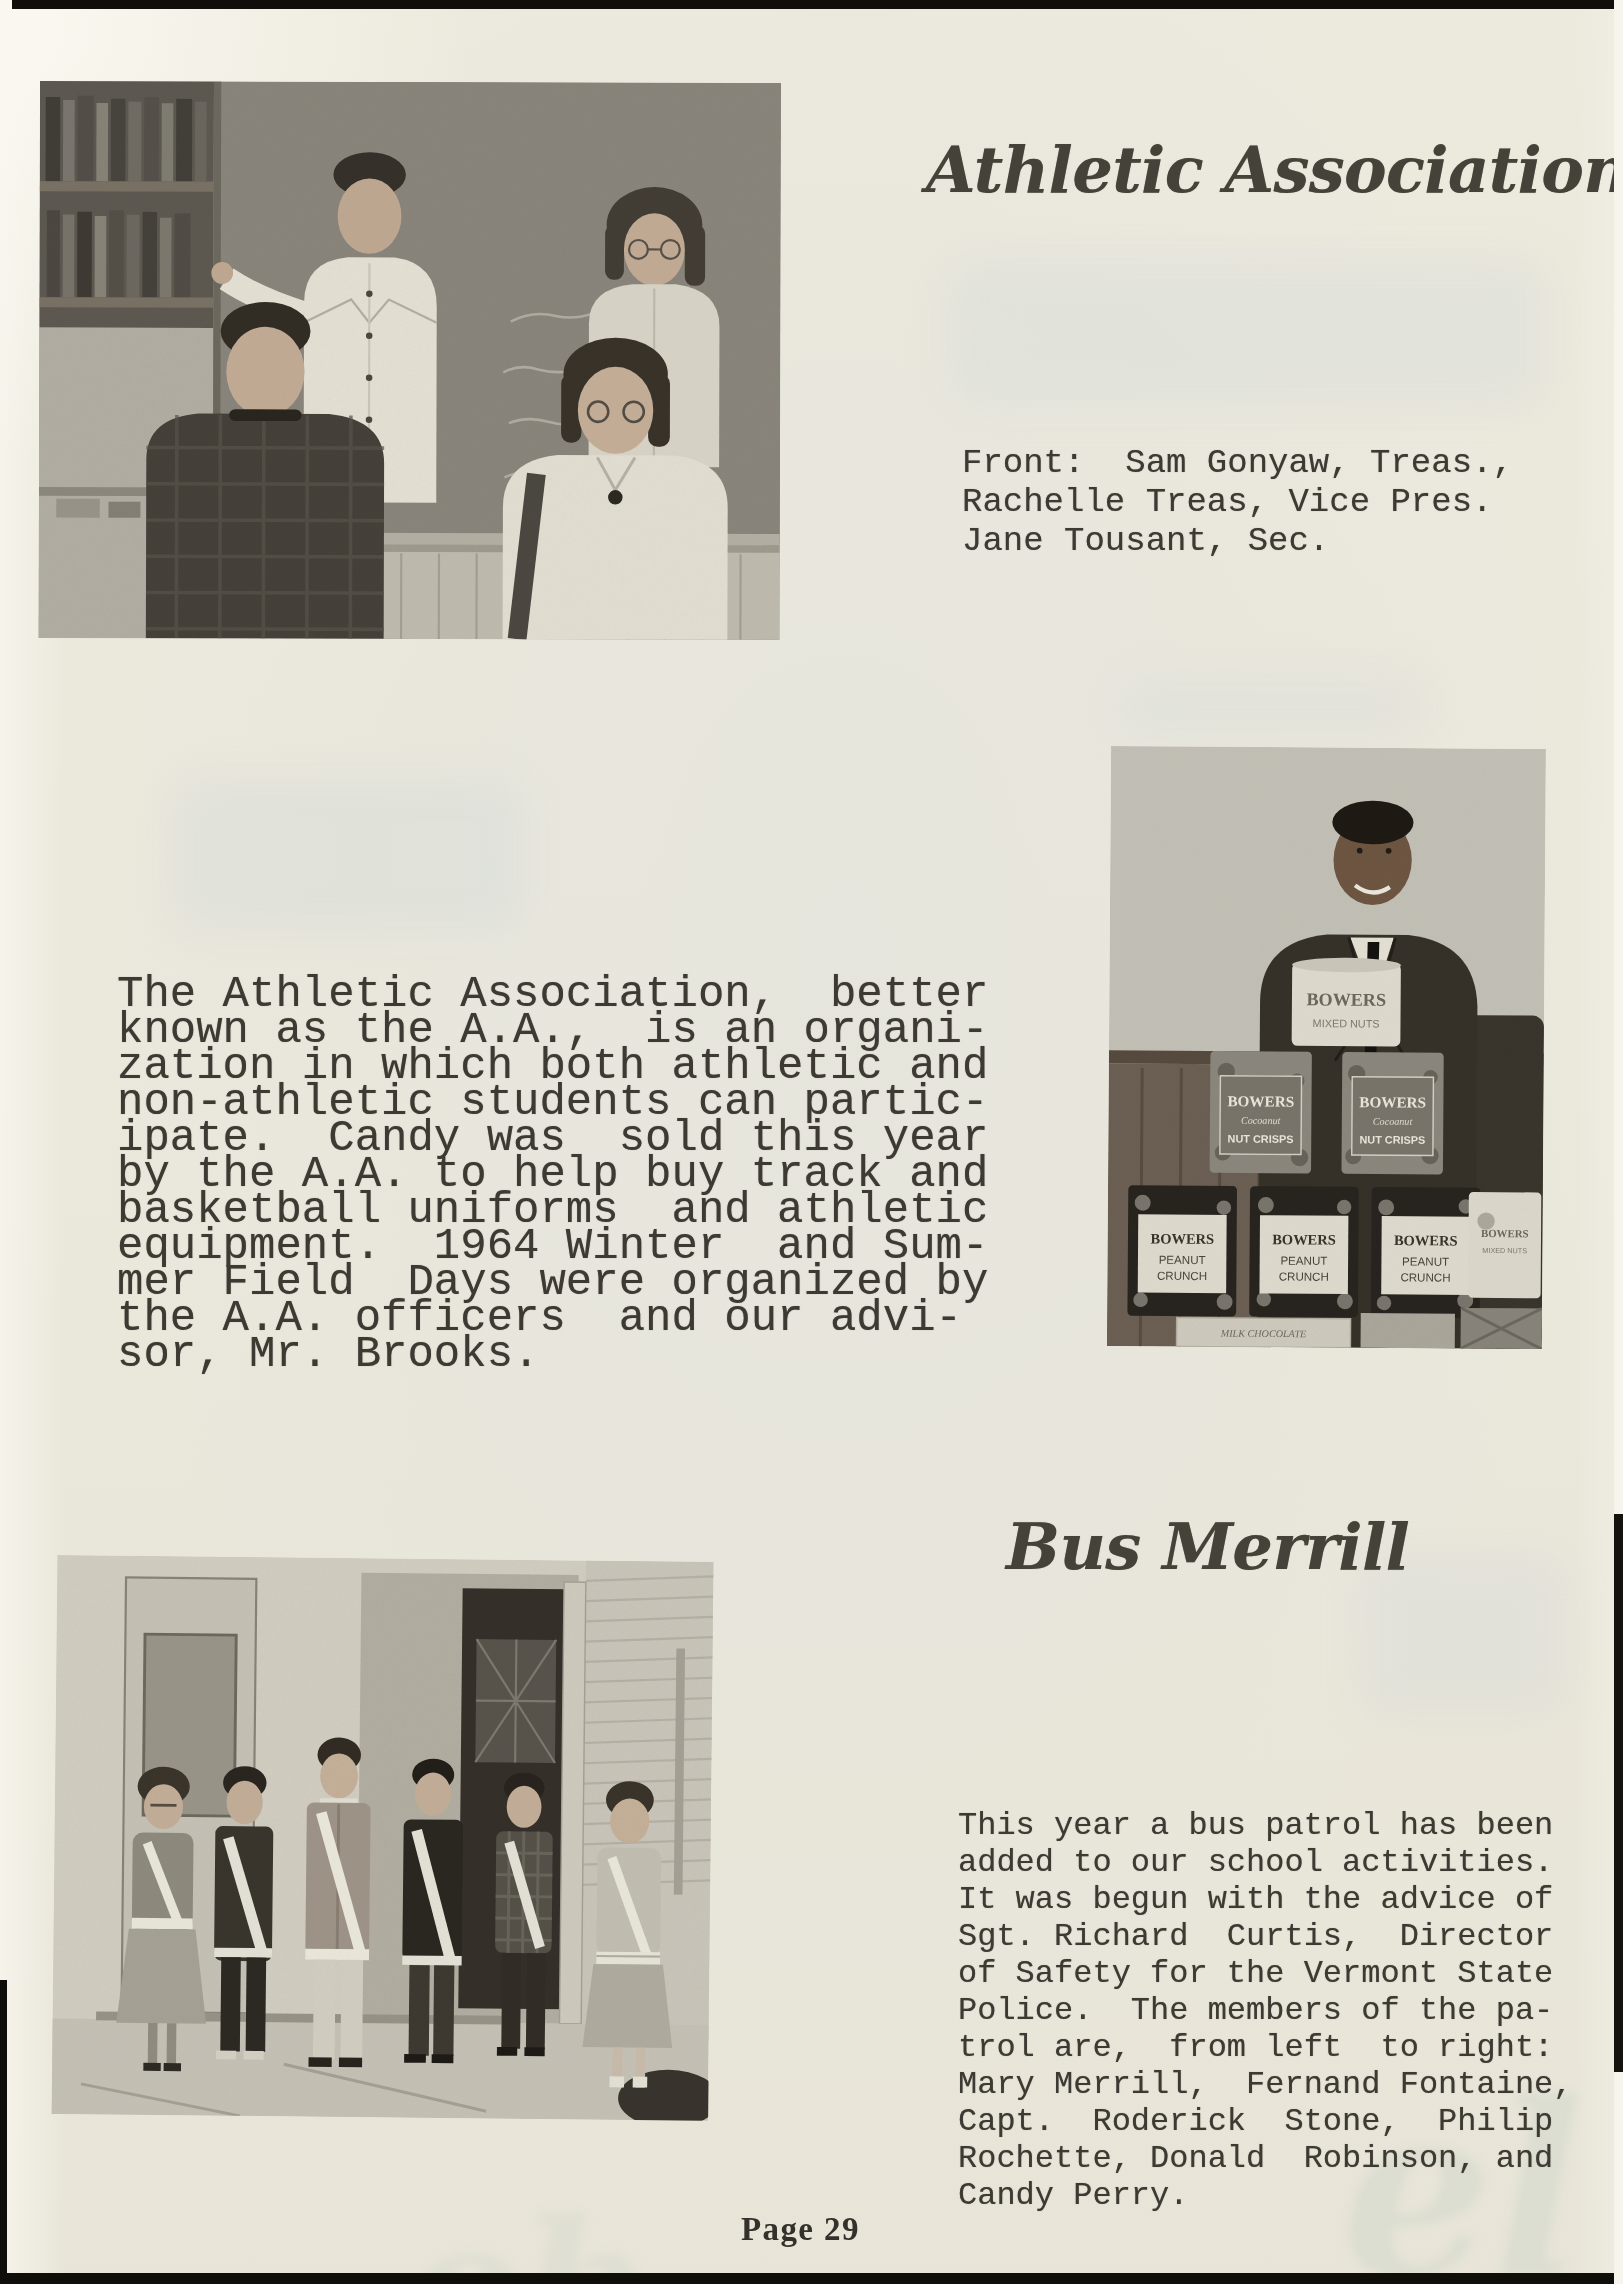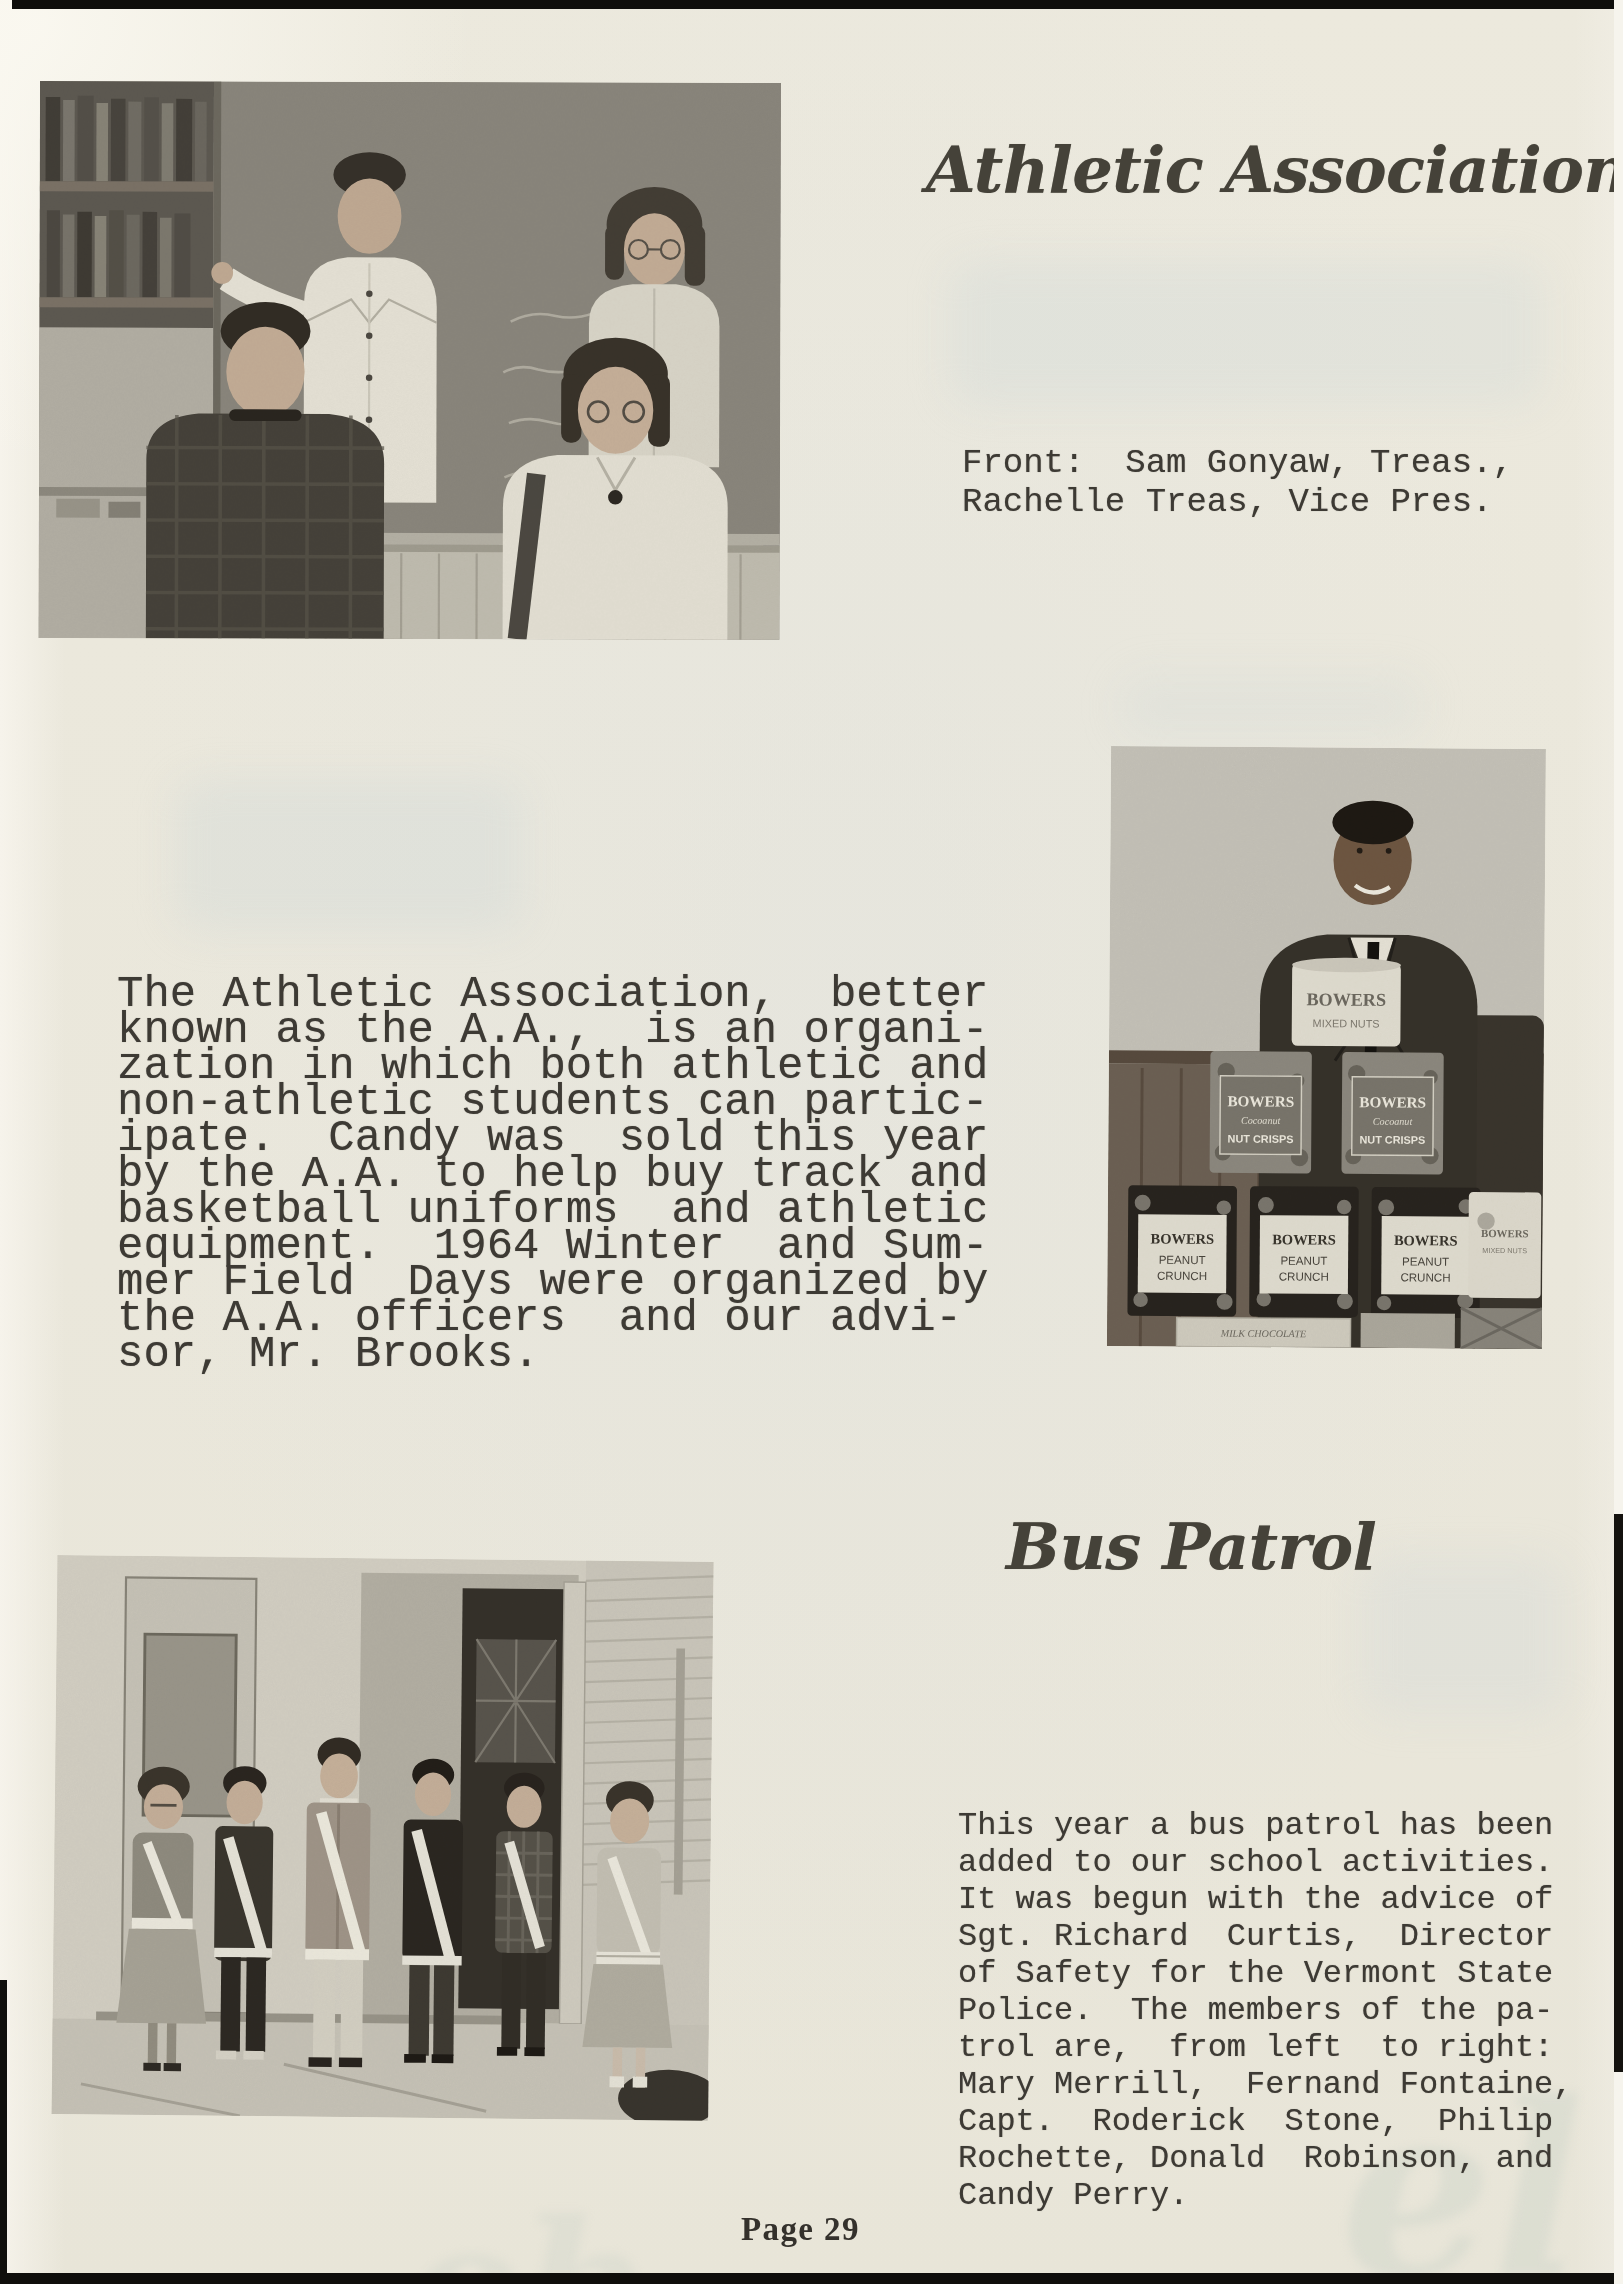--- a/index.html
+++ b/index.html
@@ -188,21 +188,21 @@
       <path d="M640,768 L640,586 Q640,522 715,514 L875,514 Q950,522 950,586 L950,768 Z" fill="#e7e3d6"></path>
       <path d="M770,517 L795,562 L822,517" stroke="#b9b5a8" stroke-width="4" fill="none"></path>
       <circle cx="795" cy="572" r="10" fill="#2e2a24"></circle>
       <path d="M660,768 L686,540" stroke="#33302a" stroke-width="26" opacity="0.85"></path>
     </g>
     <rect width="1022" height="768" filter="url(#g1)" opacity="0.05"></rect>
   </svg>
 
   <div class="abs script-title" style="left:926px;top:132px;font-size:64px;">Athletic Association</div>
 
-  <div class="abs mono caption" style="left:962px;top:404px;width:594px;"><div>Front:  Sam Gonyaw, Treas.,</div><div>Rachelle Treas, Vice Pres.</div></div>
+  <div class="abs mono caption" style="left:962px;top:404px;width:594px;"><div>Front:  Sam Gonyaw, Treas.,</div><div>Rachelle Treas, Vice Pres.</div><div>Jane Tousant, Sec.</div></div>
 
   <div class="abs mono para1" style="left:117px;top:936px;width:696px;"><div>The Athletic Association,  better</div><div>known as the A.A.,  is an organi-</div><div>zation in which both athletic and</div><div>non-athletic students can partic-</div><div>ipate.  Candy was  sold this year</div><div>by the A.A. to help buy track and</div><div>basketball uniforms  and athletic</div><div>equipment.  1964 Winter  and Sum-</div><div>mer Field  Days were organized by</div><div>the A.A. officers  and our advi-</div><div>sor, Mr. Brooks.</div></div>
 
   <svg class="abs photo" style="left:1111px;top:746px;transform:rotate(0.4deg);transform-origin:top left;" width="435" height="600" viewBox="0 0 600 828">
     <defs>
       <filter id="g2">
           <feTurbulence type="fractalNoise" baseFrequency="0.9" numOctaves="2" result="n"></feTurbulence>
         <feColorMatrix in="n" type="matrix" values="0 0 0 0 0  0 0 0 0 0  0 0 0 0 0  0.4 0.4 0.4 0 0"></feColorMatrix>
         <feComposite operator="in" in2="SourceGraphic"></feComposite>
         </filter>
@@ -304,21 +304,21 @@
     <g>
       <rect x="96" y="788" width="240" height="40" fill="#d2cec1" stroke="#b4b0a3" stroke-width="2"></rect>
       <text x="216" y="814" text-anchor="middle" font-size="14" font-style="italic" fill="#6e6a60" font-family="Liberation Serif, serif">MILK CHOCOLATE</text>
       <rect x="350" y="780" width="130" height="48" fill="#aeaa9e"></rect>
       <rect x="488" y="772" width="112" height="56" fill="#8b877d"></rect>
       <path d="M488,772 L600,828 M600,772 L488,828" stroke="#6e6a62" stroke-width="4"></path>
     </g>
     <rect width="600" height="828" filter="url(#g2)" opacity="0.05"></rect>
   </svg>
 
-  <div class="abs script-title" style="left:1006px;top:1509px;font-size:64px;">Bus Patrol</div>
+  <div class="abs script-title" style="left:1006px;top:1509px;font-size:64px;">Bus Merrill</div>
 
   <svg class="abs photo" style="left:57px;top:1555px;transform:rotate(0.6deg);transform-origin:top left;" width="657" height="559" viewBox="0 0 906 772">
     <defs>
       <filter id="g3">
           <feTurbulence type="fractalNoise" baseFrequency="0.9" numOctaves="2" result="n"></feTurbulence>
         <feColorMatrix in="n" type="matrix" values="0 0 0 0 0  0 0 0 0 0  0 0 0 0 0  0.4 0.4 0.4 0 0"></feColorMatrix>
         <feComposite operator="in" in2="SourceGraphic"></feComposite>
         </filter>
     </defs>
     <rect width="906" height="772" fill="#d5d1c5"></rect>

